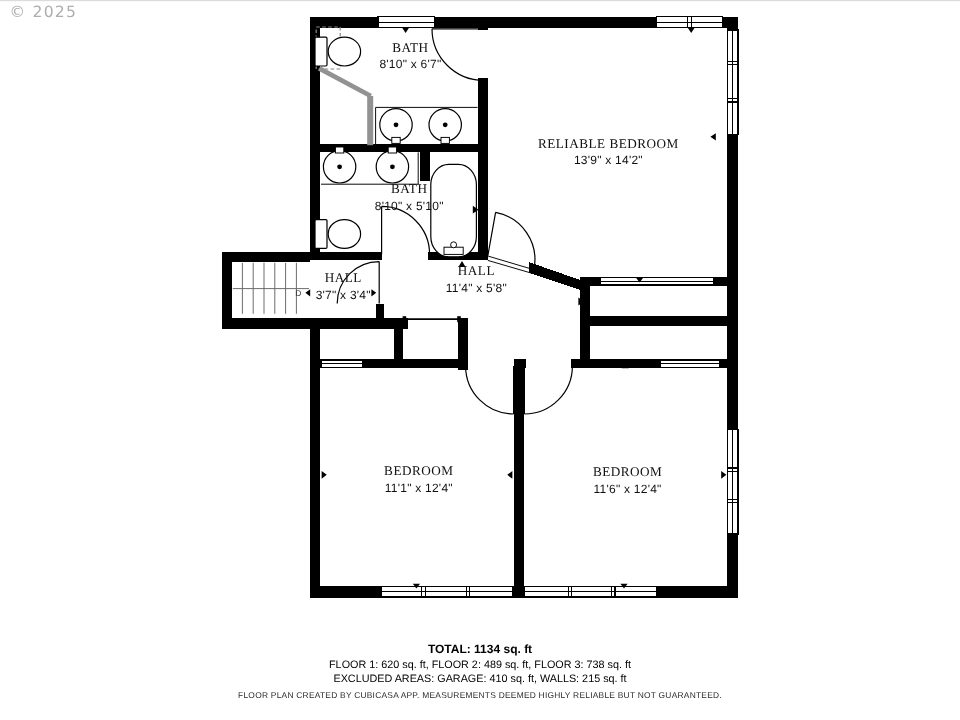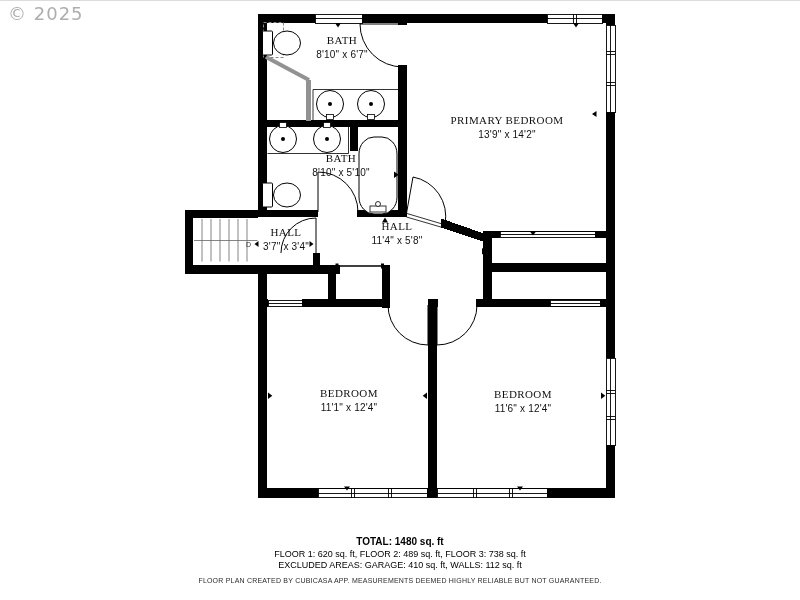--- a/index.html
+++ b/index.html
@@ -1,19 +1,19 @@
 <!DOCTYPE html>
 <html><head>
 <meta charset="utf-8">
 <style>
   html,body{margin:0;padding:0;background:#fff;}
   .page{position:relative;width:800px;height:600px;background:#fff;overflow:hidden;
         font-family:"Liberation Sans",sans-serif;}
   .topedge{position:absolute;left:0;top:0;width:800px;height:1px;background:#dcdcdc;}
-  .watermark{position:absolute;left:8px;top:3px;font-size:18px;letter-spacing:1px;
+  .watermark{position:absolute;left:8px;top:3px;font-size:13px;letter-spacing:1px;
              color:#9a9a9a;opacity:.8;font-family:"DejaVu Sans",sans-serif;}
   .plan-svg{position:absolute;left:0;top:0;}
   .room-label{position:absolute;transform:translateX(-50%);text-align:center;
               color:#111;white-space:nowrap;line-height:1;}
   .room-label .rname{display:block;font-size:11px;letter-spacing:.4px;font-family:Liberation Serif, serif;}
   .room-label .rdims{display:block;font-size:10px;margin-top:3.5px;letter-spacing:.2px;}
   .footer{position:absolute;left:0;width:800px;text-align:center;color:#000;line-height:1;}
   .f-total{top:537px;font-size:10px;font-weight:bold;}
   .f-line{font-size:9px;}
   .f-floors{top:550px;}
@@ -237,21 +237,21 @@
       <polygon points="258.5,241 254.5,244 258.5,247"></polygon>
       <polygon points="309.5,241 313.5,244 309.5,247"></polygon>
     </g>
   </svg>
 
   <div class="room-label" style="left:342px;top:35px;">
     <span class="rname">BATH</span>
     <span class="rdims">8'10" x 6'7"</span>
   </div>
   <div class="room-label" style="left:507px;top:115px;">
-    <span class="rname">PRIMARY BEDROOM</span>
+    <span class="rname">RELIABLE BEDROOM</span>
     <span class="rdims">13'9" x 14'2"</span>
   </div>
   <div class="room-label" style="left:341px;top:153px;">
     <span class="rname">BATH</span>
     <span class="rdims">8'10" x 5'10"</span>
   </div>
   <div class="room-label" style="left:286px;top:227px;">
     <span class="rname">HALL</span>
     <span class="rdims">3'7" x 3'4"</span>
   </div>
@@ -261,17 +261,17 @@
   </div>
   <div class="room-label" style="left:349px;top:388px;">
     <span class="rname">BEDROOM</span>
     <span class="rdims">11'1" x 12'4"</span>
   </div>
   <div class="room-label" style="left:523px;top:389px;">
     <span class="rname">BEDROOM</span>
     <span class="rdims">11'6" x 12'4"</span>
   </div>
 
-  <div class="footer f-total">TOTAL: 1480 sq. ft</div>
+  <div class="footer f-total">TOTAL: 1134 sq. ft</div>
   <div class="footer f-line f-floors">FLOOR 1: 620 sq. ft, FLOOR 2: 489 sq. ft, FLOOR 3: 738 sq. ft</div>
-  <div class="footer f-line f-excluded">EXCLUDED AREAS: GARAGE: 410 sq. ft, WALLS: 112 sq. ft</div>
+  <div class="footer f-line f-excluded">EXCLUDED AREAS: GARAGE: 410 sq. ft, WALLS: 215 sq. ft</div>
   <div class="footer f-disclaimer">FLOOR PLAN CREATED BY CUBICASA APP. MEASUREMENTS DEEMED HIGHLY RELIABLE BUT NOT GUARANTEED.</div>
 </div>
 
 </body></html>

